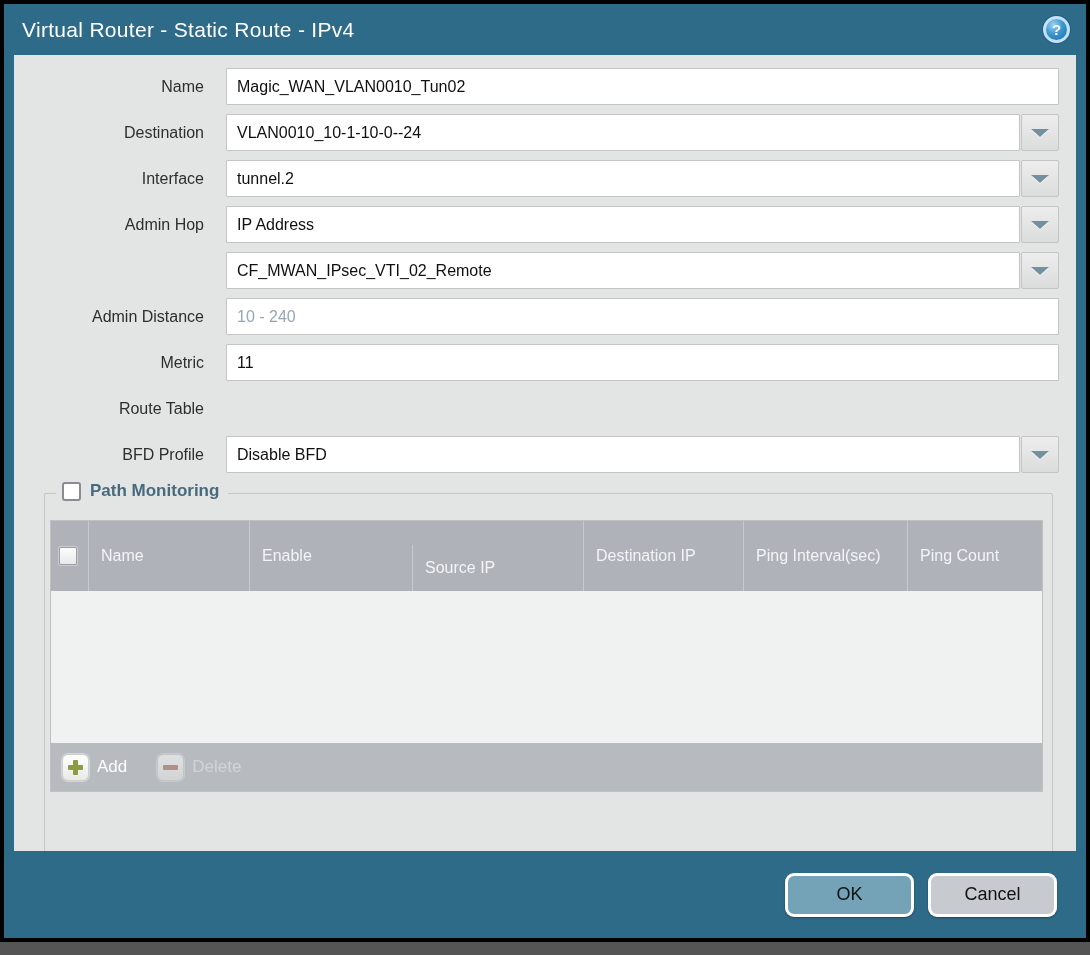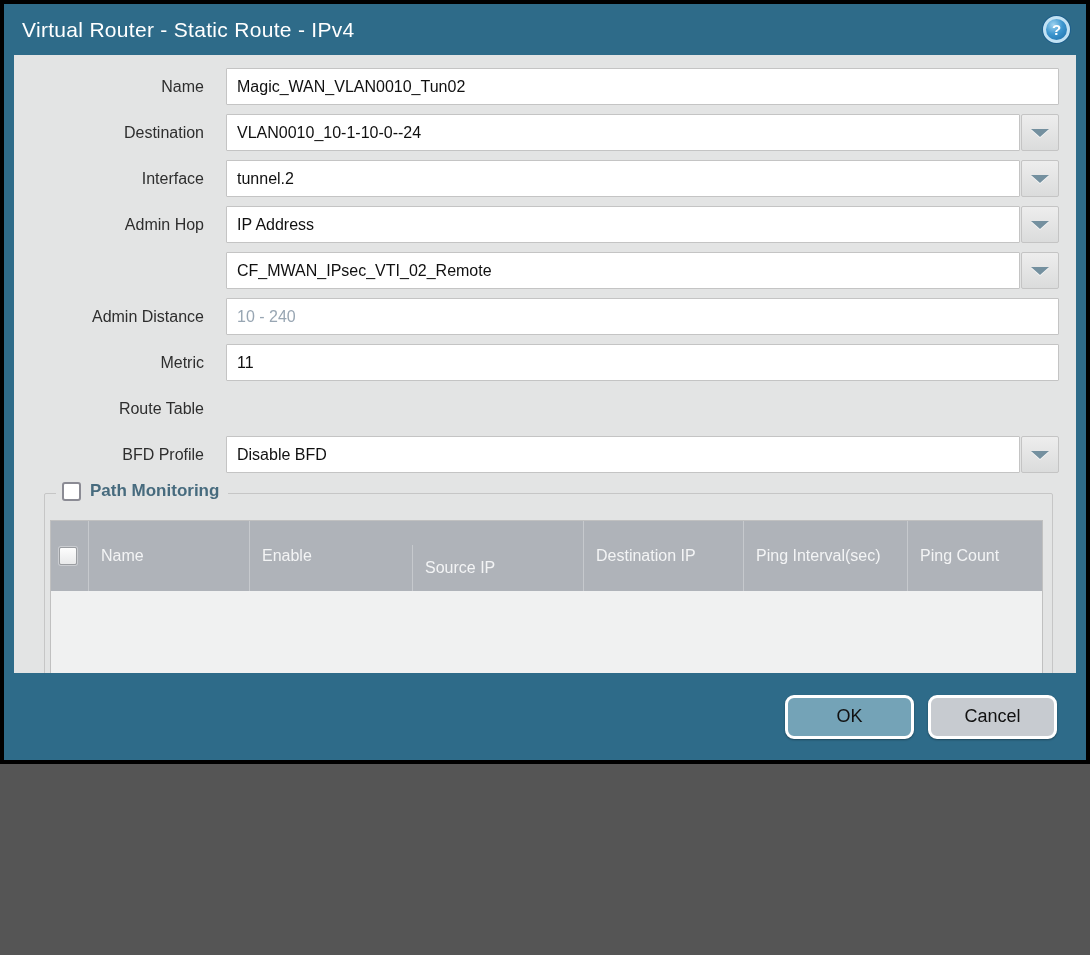--- a/index.html
+++ b/index.html
@@ -1,20 +1,20 @@
 <!DOCTYPE html>
 <html><head>
 <meta charset="utf-8">
 <style>
   * { box-sizing: border-box; margin: 0; padding: 0; }
   html,body { background:#555; }
   body { font-family: "Liberation Sans", sans-serif; }
 
   .window {
-    width: 1090px; height: 764px;
+    width: 1090px; height: 942px;
     background: #2e6b89;
     border: 4px solid #000;
     display: flex; flex-direction: column;
     position: relative;
   }
 
   
   .titlebar { height: 51px; display: flex; align-items: center; padding: 0 16px 0 18px; }
   .title { flex: 1; color: #fff; font-size: 21px; font-weight: 400; letter-spacing: .3px; }
   .help-icon {
@@ -107,21 +107,21 @@
     cursor: pointer;
   }
   .col-name { width: 161px; }
   .col-enable { width: 163px; }
   .col-srcip { width: 171px; margin-top: 24px; }
   .col-dstip { width: 160px; }
   .col-ping { width: 164px; padding-right: 14px; }
   .col-count { flex: 1; }
   .tbody { height: 152px; background: #f0f1f1; }
   .tfoot { display: flex; align-items: center; background: #b7bbbf; height: 48px; padding-left: 11px; gap: 30px; }
-  .tool-btn { display: flex; align-items: center; gap: 8px; cursor: pointer; margin-left: 48px; }
+  .tool-btn { display: flex; align-items: center; gap: 8px; cursor: pointer; }
   .tool-icon {
     width: 27px; height: 27px; border-radius: 6px;
     background: linear-gradient(#ffffff,#e9eae6);
     border: 1px solid #cdd0ce; box-shadow: 0 0 0 1px rgba(255,255,255,.4);
     display: flex; align-items: center; justify-content: center; position: relative;
   }
   .plus-glyph, .minus-glyph { position: relative; width: 15px; height: 15px; }
   .plus-glyph::before { content:""; position:absolute; left:0; top:5px; width:15px; height:5px; background:#8d9c42; border-radius:1px; }
   .plus-glyph::after  { content:""; position:absolute; left:5px; top:0; width:5px; height:15px; background:#8d9c42; border-radius:1px; }
   .minus-glyph::before { content:""; position:absolute; left:0; top:5px; width:15px; height:5px; background:#b26b62; border-radius:1px; }

